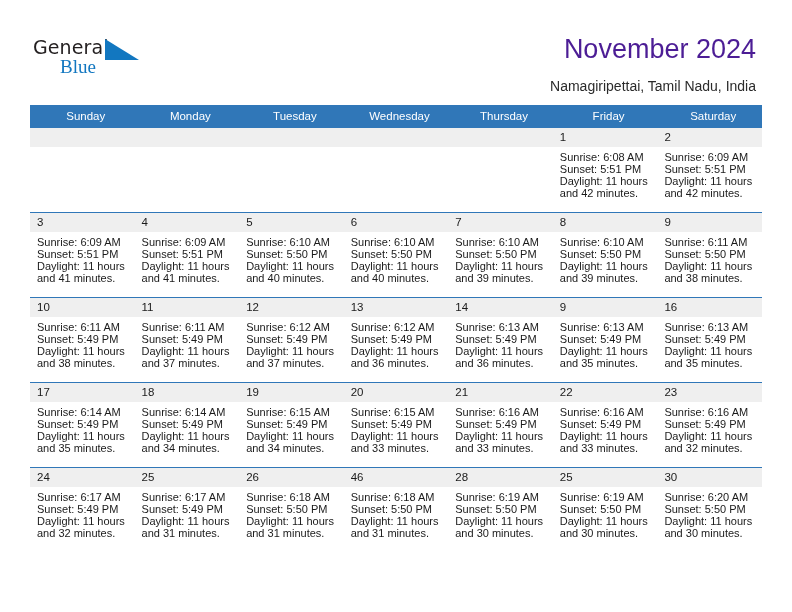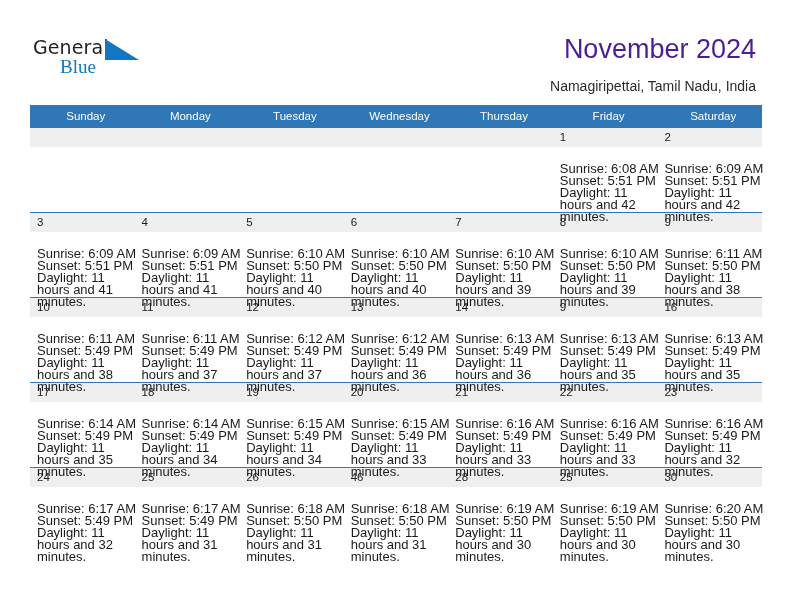--- a/index.html
+++ b/index.html
@@ -120,22 +120,22 @@
     color: #1a1a1a;
     padding: 3px 0 4px 7px;
     line-height: 12px;
     height: 12px;
   }
   .cell-empty .daynum {
     background: #efefef;
     color: transparent;
   }
   .info {
-    padding: 16px 8px 0 7px;
-    font-size: 13px;
+    padding: 4px 8px 0 7px;
+    font-size: 11px;
     line-height: 12.1px;
     color: #1a1a1a;
   }
   .info div { white-space: nowrap; }
   .info .dl { white-space: normal; }
 </style>
 </head>
 <body>
 
 <div class="page">

